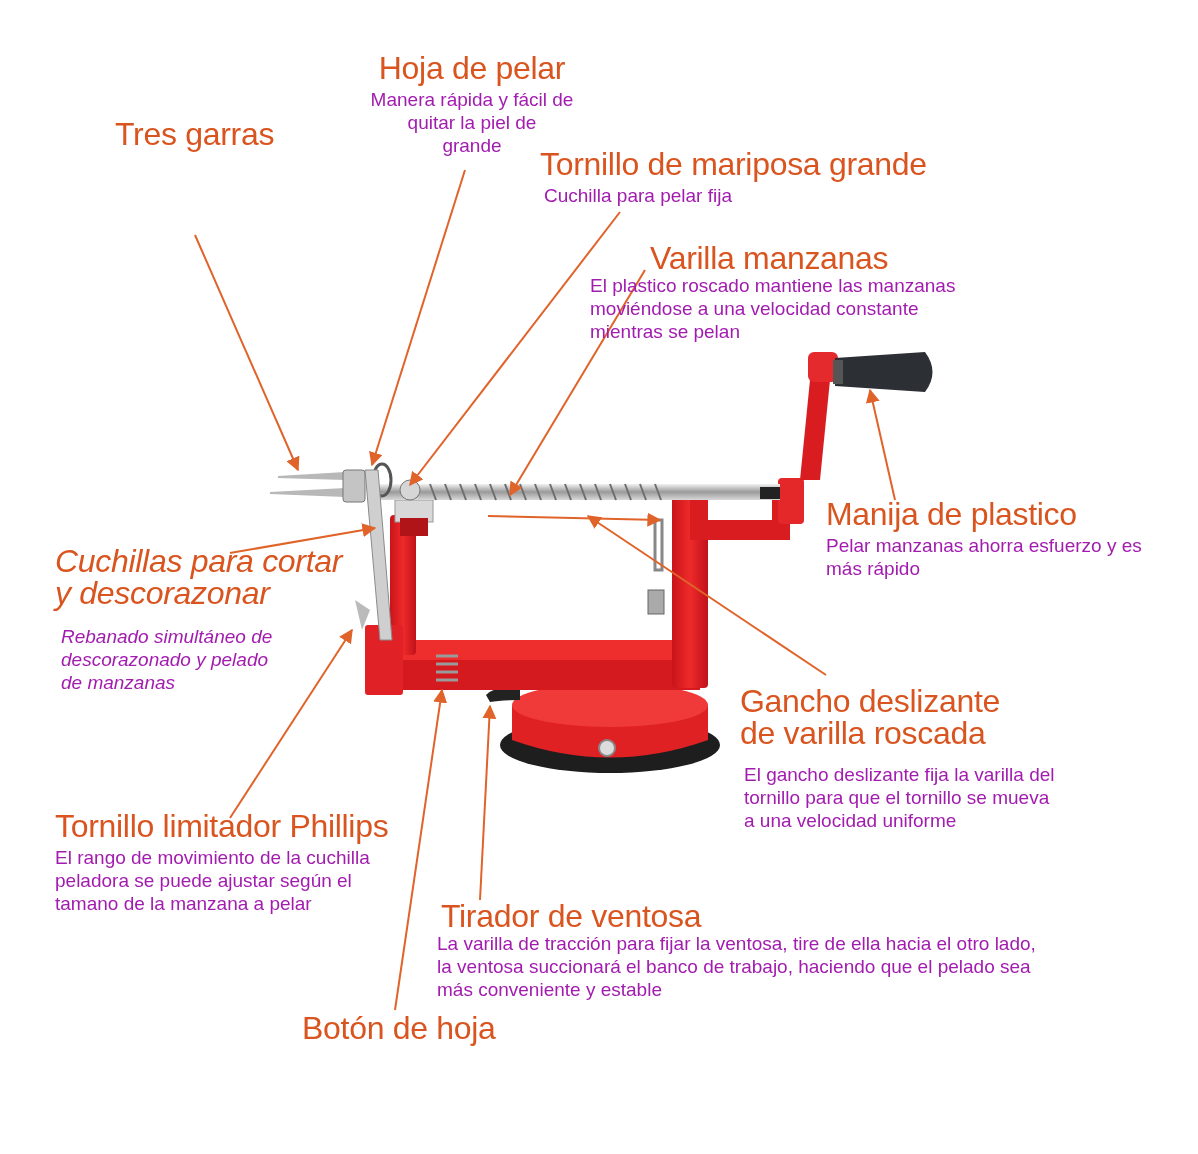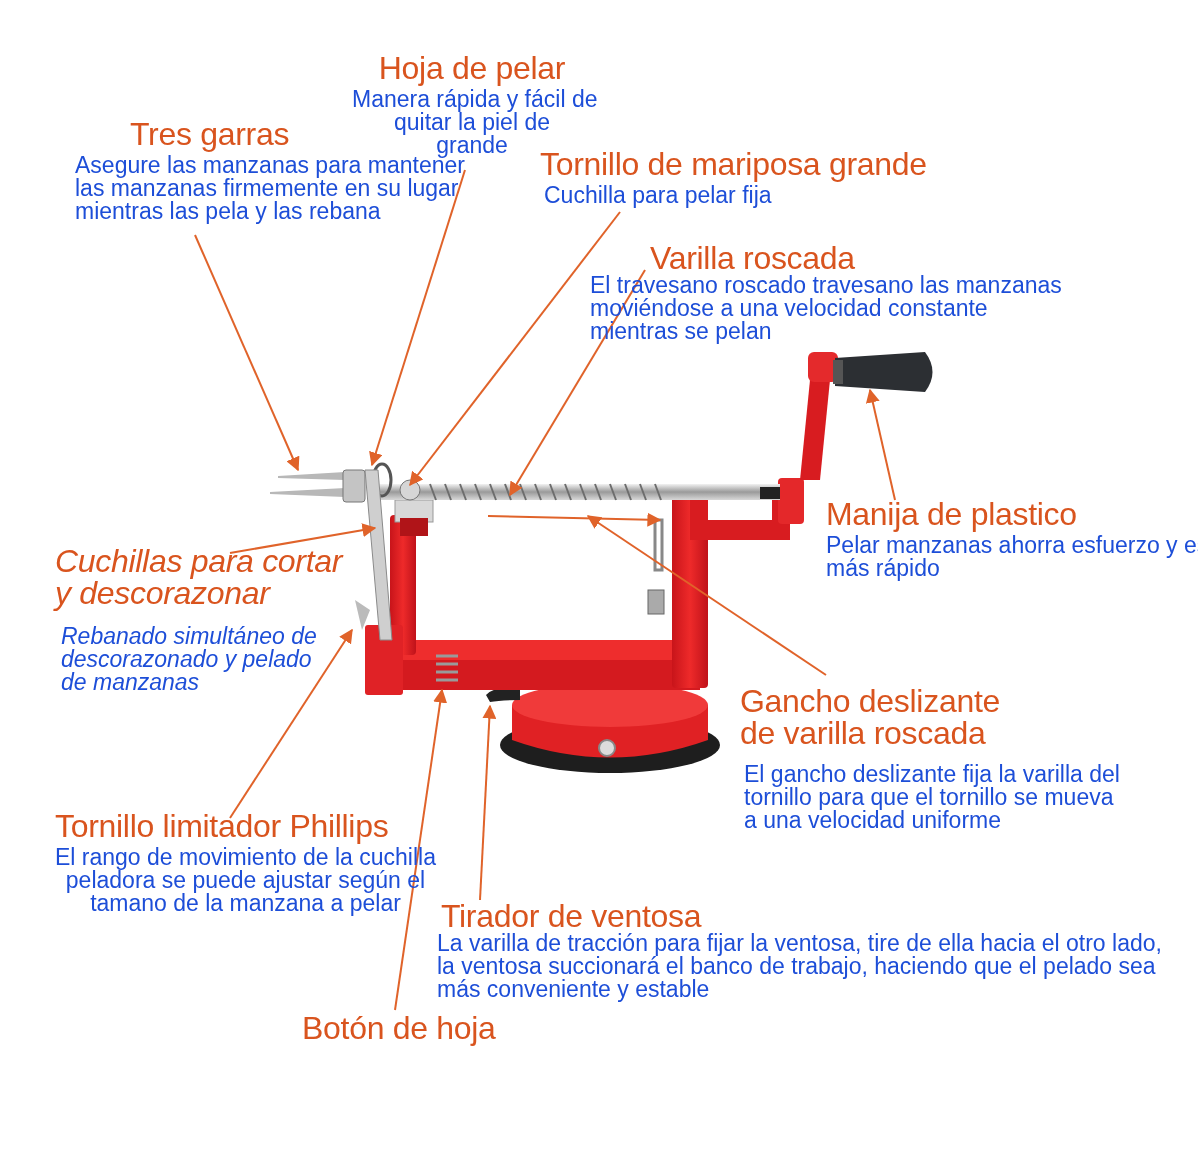--- a/index.html
+++ b/index.html
@@ -2,21 +2,21 @@
 <html><head>
 <meta charset="utf-8">
 <style>
   html, body { margin: 0; padding: 0; background: #ffffff; }
   body { width: 1198px; height: 1154px; position: relative; overflow: hidden;
          font-family: "Liberation Sans", "DejaVu Sans", sans-serif; }
   .stage { position: absolute; left: 0; top: 0; width: 1080px; height: 1154px; }
   svg.art { position: absolute; left: 0; top: 0; }
   .callout { position: absolute; }
   .title { color: #d9541e; font-size: 32px; line-height: 32px; white-space: nowrap; letter-spacing: -0.3px; }
-  .desc { color: #1d4ed8; font-size: 23px; line-height: 23px; margin-top: 4px; }
+  .desc { color: #a21caf; font-size: 19px; line-height: 23px; margin-top: 4px; }
   .desc span { display: block; white-space: nowrap; }
   .center { text-align: center; }
 </style>
 </head>
 <body>
 
 <div class="stage">
 
   <svg class="art" width="1198" height="1154" viewBox="0 0 1198 1154">
     <defs>
@@ -123,40 +123,35 @@
 
   <div class="callout center" style="left:352px; top:52px; width:240px;">
     <div class="title">Hoja de pelar</div>
     <div class="desc">
       <span>Manera rápida y fácil de</span>
       <span>quitar la piel de</span>
       <span>grande</span>
     </div>
   </div>
 
-  <div class="callout" style="left:75px; top:118px;">
+  <div class="callout" style="left:60px; top:118px;">
     <div class="title" style="margin-left:55px;">Tres garras</div>
-    <div class="desc">
-      <span>Asegure las manzanas para mantener</span>
-      <span>las manzanas firmemente en su lugar</span>
-      <span>mientras las pela y las rebana</span>
-    </div>
   </div>
 
   <div class="callout" style="left:540px; top:148px;">
     <div class="title">Tornillo de mariposa grande</div>
     <div class="desc" style="margin-left:4px;">
       <span>Cuchilla para pelar fija</span>
     </div>
   </div>
 
   <div class="callout" style="left:590px; top:242px;">
-    <div class="title" style="margin-left:60px;">Varilla roscada</div>
+    <div class="title" style="margin-left:60px;">Varilla manzanas</div>
     <div class="desc" style="margin-top:0;">
-      <span>El travesano roscado travesano las manzanas</span>
+      <span>El plastico roscado mantiene las manzanas</span>
       <span>moviéndose a una velocidad constante</span>
       <span>mientras se pelan</span>
     </div>
   </div>
 
   <div class="callout" style="left:826px; top:498px;">
     <div class="title">Manija de plastico</div>
     <div class="desc">
       <span>Pelar manzanas ahorra esfuerzo y es</span>
       <span>más rápido</span>
@@ -182,21 +177,21 @@
     </div>
     <div class="desc" style="margin-top:14px; margin-left:4px;">
       <span>El gancho deslizante fija la varilla del</span>
       <span>tornillo para que el tornillo se mueva</span>
       <span>a una velocidad uniforme</span>
     </div>
   </div>
 
   <div class="callout" style="left:55px; top:810px;">
     <div class="title">Tornillo limitador Phillips</div>
-    <div class="desc" style="text-align:center;">
+    <div class="desc" style="">
       <span>El rango de movimiento de la cuchilla</span>
       <span>peladora se puede ajustar según el</span>
       <span>tamano de la manzana a pelar</span>
     </div>
   </div>
 
   <div class="callout" style="left:437px; top:900px;">
     <div class="title" style="margin-left:4px;">Tirador de ventosa</div>
     <div class="desc" style="margin-top:0;">
       <span>La varilla de tracción para fijar la ventosa, tire de ella hacia el otro lado,</span>

